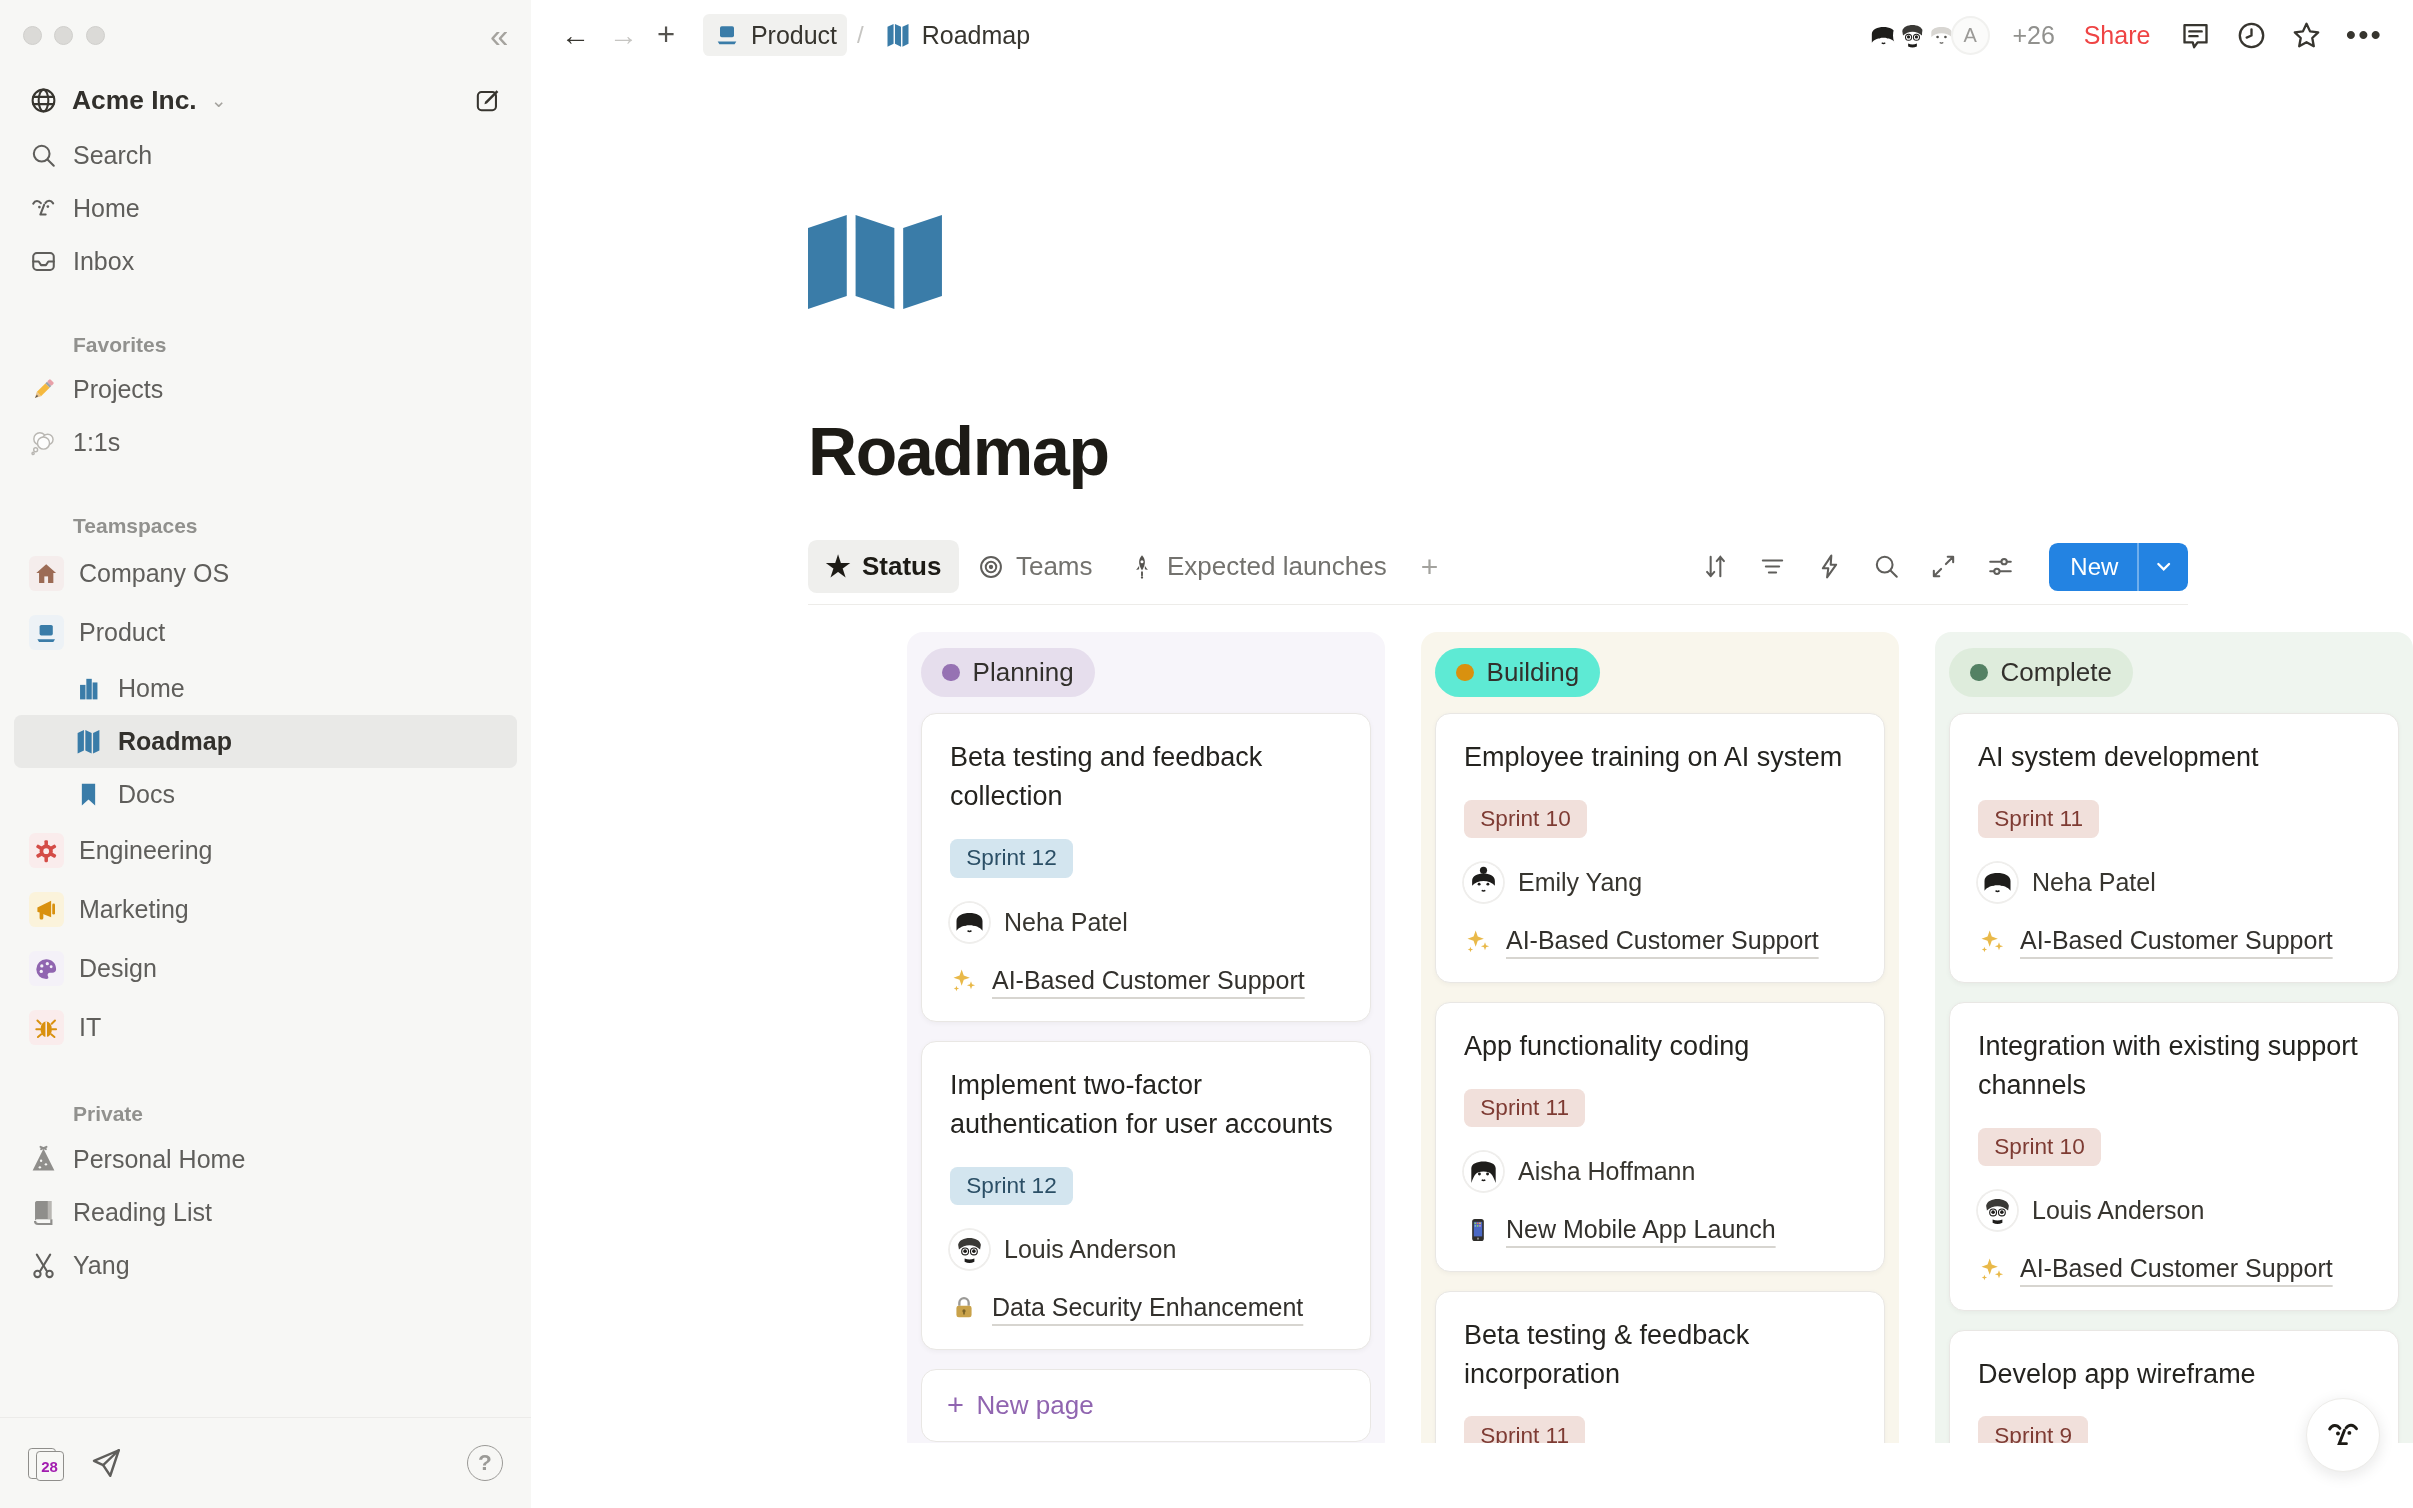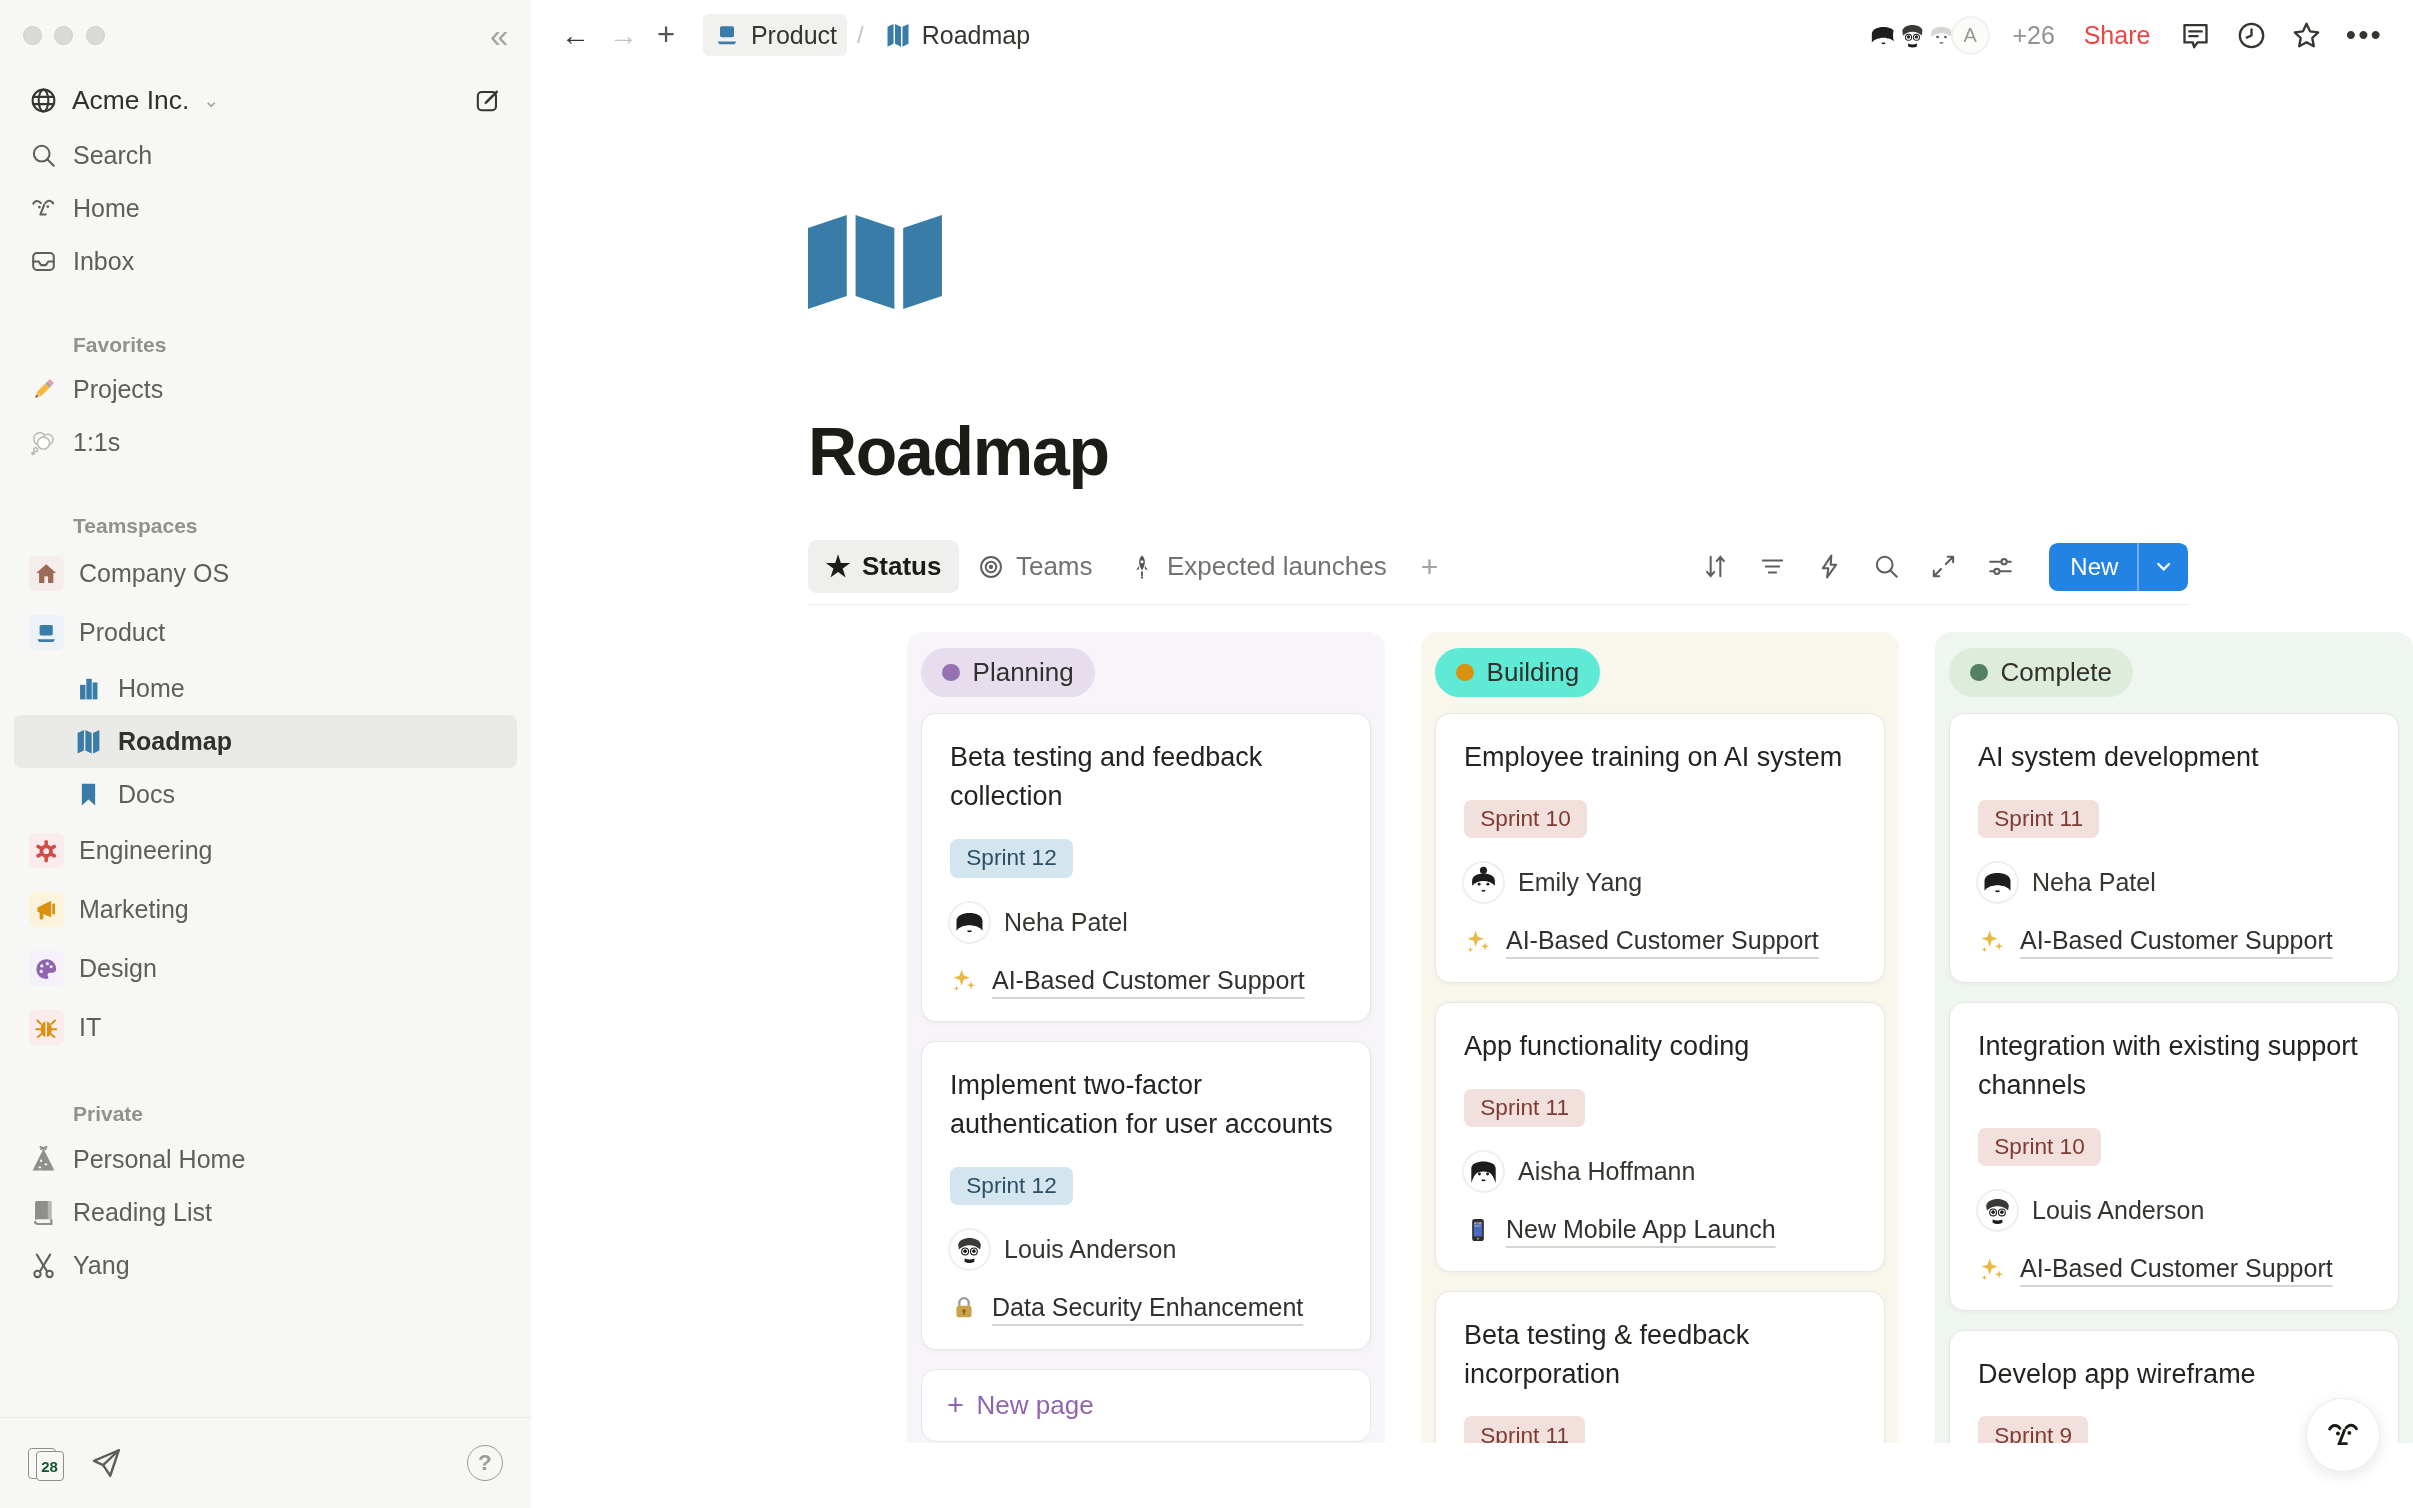--- a/index.html
+++ b/index.html
@@ -7,37 +7,37 @@
   .app { display:flex; width:2413px; height:1508px; }
 
   
   .sidebar { width:531px; height:100%; background:#F7F7F5; display:flex; flex-direction:column; flex-shrink:0; }
   .sb-top { height:70px; display:flex; align-items:center; padding:0 22.6px; justify-content:space-between; }
   .traffic { display:flex; gap:12.6px; }
   .light { width:19px; height:19px; border-radius:50%; background:#DBDAD7; border:0.6px solid #D0CFCC; }
   .collapse { color:#A5A39E; font-size:33px; line-height:1; cursor:pointer; }
   .workspace { display:flex; align-items:center; padding:8.8px 15px; margin:6.3px 14px 3.8px; border-radius:7.5px; justify-content:space-between; }
   .ws-left { display:flex; align-items:center; gap:14px; }
-  .ws-name { font-size:26.4px; font-weight:400; color:#32302C; }
+  .ws-name { font-size:26.4px; font-weight:700; color:#32302C; }
   .ws-chev { font-size:19px; color:#A5A39E; }
   .sb-list { padding:0 14px; }
   .sb-item { display:flex; align-items:center; gap:15px; padding:12px 15px; border-radius:7.5px; font-size:25px; font-weight:500; color:#5F5E5B; cursor:pointer; }
   .sb-item.active { background:#E9E9E7; color:#32302C; font-weight:600; }
   .sb-item.sub { padding-left:60px; }
   .sb-section { font-size:21px; font-weight:600; color:#91918E; padding:10px 29px 6.3px; margin-top:35px;margin-left:44px; }
   .icon { display:inline-flex; align-items:center; justify-content:center; flex-shrink:0; }
   .icon svg { display:block; }
   .i44 svg { width:29px; height:29px; }
   .ibox { width:35px; height:35px; border-radius:6.3px; }
   .ibox svg { width:26.4px; height:26.4px; }
   .sb-bottom { margin-top:auto; border-top:1.3px solid #ECEBE9; height:91px; display:flex; align-items:center; padding:0 28px; gap:25px; }
   .sb-bottom .spacer { flex:1; }
   .cal { position:relative; width:36px; height:36px; }
   .cal .sheet { position:absolute; left:0; top:2.5px; width:28px; height:31px; border:1.9px solid #8F8E8B; border-radius:3.8px; background:#F7F7F5; }
-  .cal .sheet2 { position:absolute; left:7.5px; top:6.3px; width:28px; height:30px; border:1.9px solid #8F8E8B; border-radius:3.8px; background:#F7F7F5; display:flex; align-items:center; justify-content:center; font-size:15px; font-weight:700; color:#14532d; }
+  .cal .sheet2 { position:absolute; left:7.5px; top:6.3px; width:28px; height:30px; border:1.9px solid #8F8E8B; border-radius:3.8px; background:#F7F7F5; display:flex; align-items:center; justify-content:center; font-size:15px; font-weight:700; color:#a21caf; }
   .help { width:36px; height:36px; border-radius:50%; border:1.9px solid #9B9A97; color:#9B9A97; display:flex; align-items:center; justify-content:center; font-size:22.6px; font-weight:700; }
 
   
   .main { flex:1; display:flex; flex-direction:column; position:relative; background:#fff; }
   .topbar { height:70px; display:flex; align-items:center; padding:0 30px; gap:19px; }
   .nav-arrow { font-size:29px; color:#37352F; }
   .nav-arrow.disabled { color:#C6C5C2; }
   .nav-plus { font-size:31px; color:#55534F; font-weight:400; }
   .crumbs { display:flex; align-items:center; gap:10px; margin-left:8.8px; }
   .crumb { display:flex; align-items:center; gap:10px; font-size:25px; color:#37352F; padding:6.3px 10px; border-radius:6.3px; }

